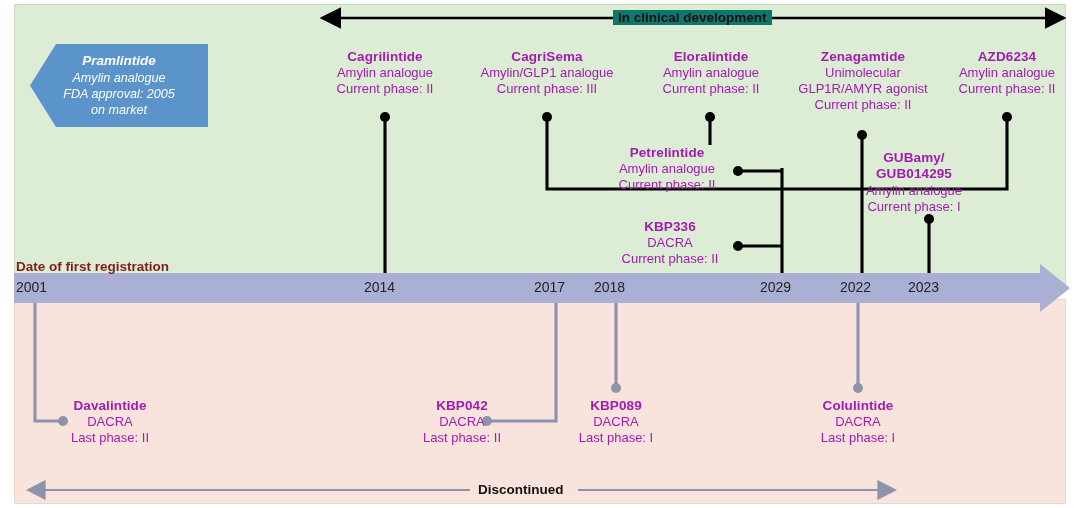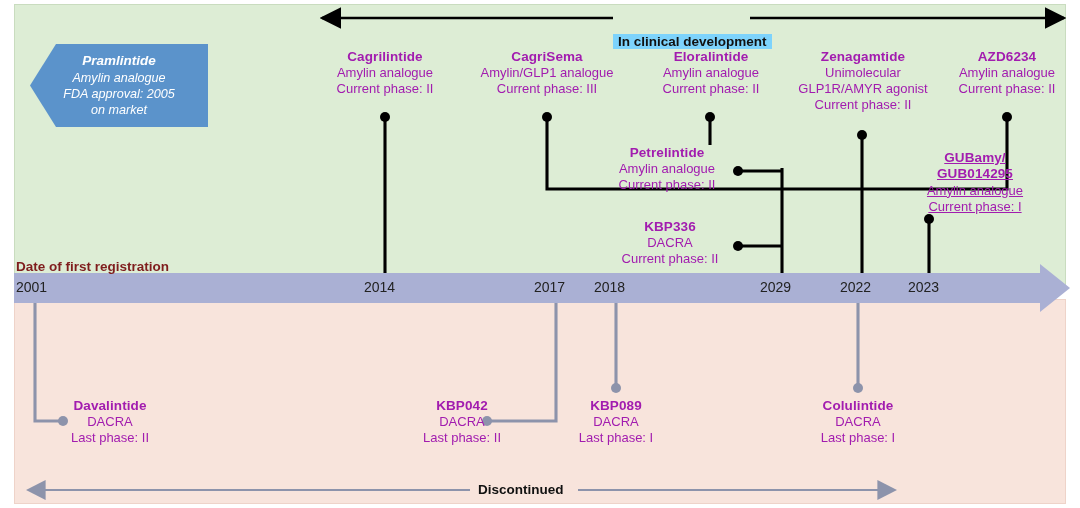--- a/index.html
+++ b/index.html
@@ -16,21 +16,21 @@
   #art{position:absolute;left:0;top:0;width:1080px;height:508px;}
 
   
   .blk{position:absolute;text-align:center;color:#a21caf;line-height:1.22;}
   .blk .nm{font-weight:bold;font-size:13.5px;letter-spacing:.1px;display:block;white-space:nowrap;}
   .blk .ln{font-size:13px;display:block;white-space:nowrap;}
 
   .axis-cap{position:absolute;font-weight:bold;font-size:13.5px;color:#7f1d1d;white-space:nowrap;}
   .yr{position:absolute;font-size:14px;color:#222;white-space:nowrap;}
 
-  .flow-cap{position:absolute;font-weight:bold;font-size:13.5px;color:#111;background:#7dd3fc;padding:0 5px;white-space:nowrap;margin-top:24px;}
+  .flow-cap{position:absolute;font-weight:bold;font-size:13.5px;color:#111;background:#0f766e;padding:0 5px;white-space:nowrap;}
   .disc-cap{position:absolute;font-weight:bold;font-size:13.5px;color:#111;background:#f8e4dc;padding:0 5px;white-space:nowrap;}
 
   
   .pram{position:absolute;left:30px;top:44px;width:178px;height:83px;
         background:#5b93cb;color:#ffffff;text-align:center;
         display:flex;flex-direction:column;justify-content:center;
         clip-path:polygon(26px 0, 100% 0, 100% 100%, 26px 100%, 0 50%);font-style:italic;}
   .pram .nm{font-weight:bold;font-size:13.5px;line-height:1.3;}
   .pram .ln{font-size:12.6px;line-height:1.3;}
 </style>
@@ -164,21 +164,21 @@
     <span class="ln">Amylin analogue</span>
     <span class="ln">Current phase: II</span>
   </div>
 
   <div class="blk" style="left:595px;top:145px;width:144px;">
     <span class="nm">Petrelintide</span>
     <span class="ln">Amylin analogue</span>
     <span class="ln">Current phase: II</span>
   </div>
 
-  <div class="blk" style="left:900px;top:150px;width:150px;text-decoration:underline;">
+  <div class="blk" style="left:839px;top:150px;width:150px;">
     <span class="nm">GUBamy/</span>
     <span class="nm">GUB014295</span>
     <span class="ln">Amylin analogue</span>
     <span class="ln">Current phase: I</span>
   </div>
 
   <div class="blk" style="left:601px;top:219px;width:138px;text-align:center;">
     <span class="nm">KBP336</span>
     <span class="ln">DACRA</span>
     <span class="ln">Current phase: II</span>

